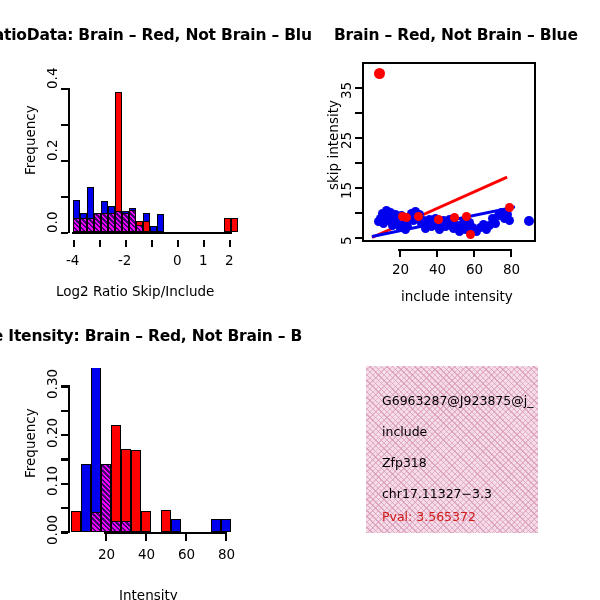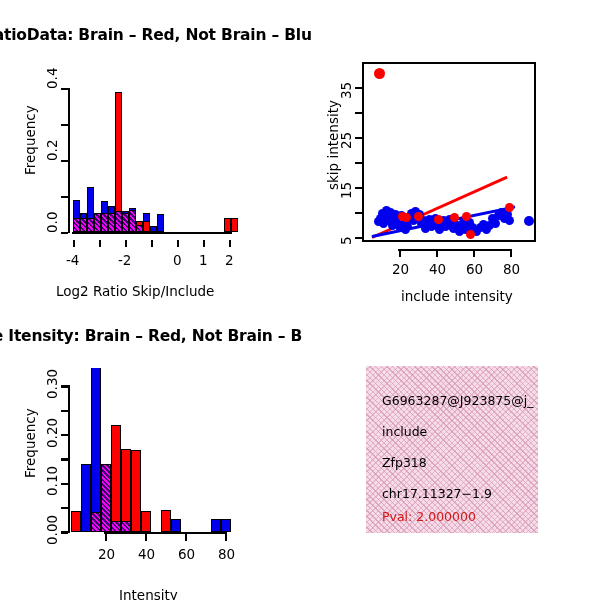--- a/index.html
+++ b/index.html
@@ -41,20 +41,21 @@
       overflow:hidden;}
   .infoline{position:absolute;font-size:12.5px;white-space:nowrap;color:#000;}
   .infoline.pval{color:#d11a1a;}
 </style>
 </head>
 <body>
 
 <div class="page">
 
   <div class="ttl" style="left:-18px;top:26px;">RatioData: Brain – Red, Not Brain – Blu</div>
+  <div class="ttl" style="left:334px;top:26px;">Brain – Red, Not Brain – Blue</div>
   <div class="ttl" style="left:-18px;top:327px;">ne Itensity: Brain – Red, Not Brain – B</div>
 
   <div class="panel">
 
     <div class="axname rot" style="left:22px;top:175px;">Frequency</div>
 
     <div class="axname" style="left:56px;top:283px;">Log2 Ratio Skip/Include</div>
 
     <div class="axisline" style="left:68px;top:88px;width:2.4px;height:145px;"></div>
     <div class="tick" style="left:61px;top:231.8px;width:7px;height:2.4px;"></div>
@@ -288,17 +289,17 @@
       <div class="bar purple" style="left:41px;bottom:1px;width:10px;height:68px;"></div>
       <div class="bar purple" style="left:51px;bottom:1px;width:10px;height:11px;"></div>
       <div class="bar purple" style="left:61px;bottom:1px;width:10px;height:11px;"></div>
     </div>
   </div>
 
   <div class="infobox" style="left:366px;top:366px;width:172px;height:167px;">
     <div class="infoline" style="left:16px;top:27px;">G6963287@J923875@j_</div>
     <div class="infoline" style="left:16px;top:58px;">include</div>
     <div class="infoline" style="left:16px;top:89px;">Zfp318</div>
-    <div class="infoline" style="left:16px;top:120px;">chr17.11327−1.9</div>
-    <div class="infoline pval" style="left:16px;top:143px;">Pval: 2.000000</div>
+    <div class="infoline" style="left:16px;top:120px;">chr17.11327−3.3</div>
+    <div class="infoline pval" style="left:16px;top:143px;">Pval: 3.565372</div>
   </div>
 
 </div>
 
 </body></html>

